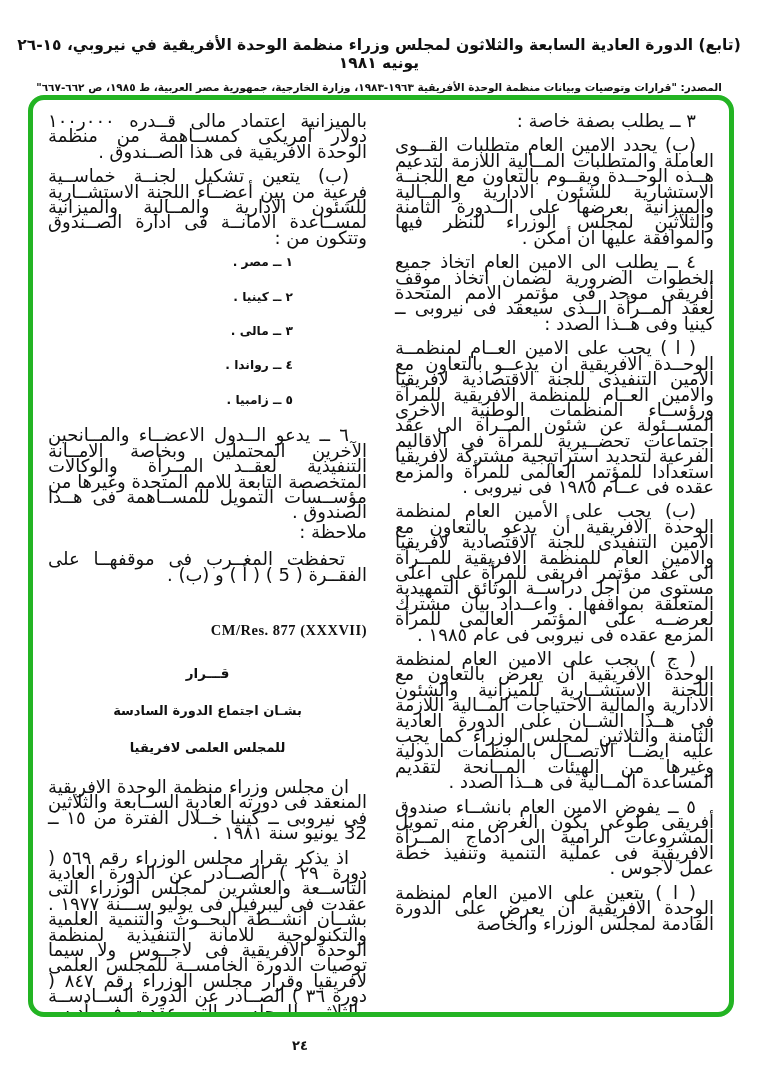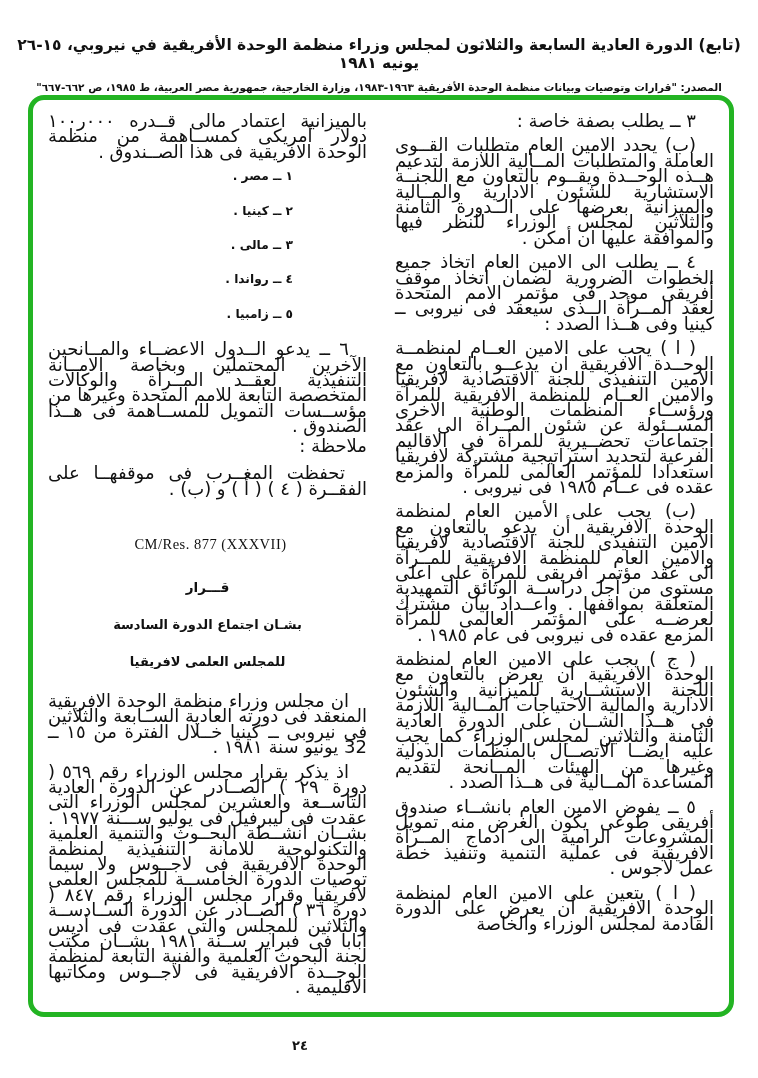--- a/index.html
+++ b/index.html
@@ -31,22 +31,22 @@
   .member{
     font-size:12.2px;line-height:15.4px;font-weight:700;
     margin:0 74px 19px 0;text-align:right;
   }
   .members-block{margin-top:10px;margin-bottom:6px;}
   
   .note-label{margin:0 0 12px 0;text-indent:0;}
   .note-text{text-indent:22px;margin-bottom:0;}
   
   .res-id{
-    direction:ltr;text-align:center;font-family:"Liberation Serif",serif;
-    font-size:14.5px;font-weight:400;margin:40px 0 0 6px;letter-spacing:0.5px;
+    direction:ltr;text-align:right;font-family:"Liberation Serif",serif;
+    font-size:14.5px;font-weight:700;margin:40px 0 0 6px;letter-spacing:0.5px;
   }
   
   .heading{
     text-align:center;font-weight:700;font-size:13px;margin-top:22px;
   }
   .heading-title{font-size:13.5px;margin-top:26px;}
   
   .page-number{
     position:absolute;top:1038px;left:0;width:600px;text-align:center;
     font-size:13px;font-weight:700;
@@ -69,32 +69,33 @@
       <p class="p indent gap-top">٤ ــ يطلب الى الامين العام اتخاذ جميع الخطوات الضرورية لضمان اتخاذ موقف أفريقى موحد فى مؤتمر الامم المتحدة لعقد المــرأة الــذى سيعقد فى نيروبى ــ كينيا وفى هــذا الصدد :</p>
       <p class="p indent gap-top">( ا ) يجب على الامين العــام لمنظمــة الوحــدة الافريقية ان يدعــو بالتعاون مع الامين التنفيذى للجنة الاقتصادية لافريقيا والامين العــام للمنظمة الافريقية للمرأة ورؤســاء المنظمات الوطنية الاخرى المســئولة عن شئون المــرأة الى عقد اجتماعات تحضــيرية للمرأة فى الاقاليم الفرعية لتحديد استراتيجية مشتركة لافريقيا استعدادا للمؤتمر العالمى للمرأة والمزمع عقده فى عــام ١٩٨٥ فى نيروبى .</p>
       <p class="p indent">(ب) يجب على الأمين العام لمنظمة الوحدة الافريقية أن يدعو بالتعاون مع الامين التنفيذى للجنة الاقتصادية لافريقيا والامين العام للمنظمة الافريقية للمــرأة الى عقد مؤتمر افريقى للمرأة على اعلى مستوى من أجل دراســة الوثائق التمهيدية المتعلقة بمواقفها . واعــداد بيان مشترك لعرضــه على المؤتمر العالمى للمرأة المزمع عقده فى نيروبى فى عام ١٩٨٥ .</p>
       <p class="p indent">( ج ) يجب على الامين العام لمنظمة الوحدة الافريقية أن يعرض بالتعاون مع اللجنة الاستشــارية للميزانية والشئون الادارية والمالية الاحتياجات المــالية اللازمة فى هــذا الشــان على الدورة العادية الثامنة والثلاثين لمجلس الوزراء كما يجب عليه ايضــا الاتصــال بالمنظمات الدولية وغيرها من الهيئات المــانحة لتقديم المساعدة المــالية فى هــذا الصدد .</p>
       <p class="p indent">٥ ــ يفوض الامين العام بانشــاء صندوق أفريقى طوعى يكون الغرض منه تمويل المشروعات الرامية الى ادماج المــرأة الافريقية فى عملية التنمية وتنفيذ خطة عمل لاجوس .</p>
       <p class="p indent">( ا ) يتعين على الامين العام لمنظمة الوحدة الافريقية أن يعرض على الدورة القادمة لمجلس الوزراء والخاصة</p>
     </div>
 
     <div class="col">
       <p class="p">بالميزانية اعتماد مالى قــدره ٠٠٠ر١٠٠ دولار أمريكى كمســاهمة من منظمة الوحدة الافريقية فى هذا الصــندوق .</p>
+      <p class="p indent gap-top">(ب) يتعين تشكيل لجنــة خماســية فرعية من بين أعضــاء اللجنة الاستشــارية للشئون الادارية والمــالية والميزانية لمســاعدة الامانــة فى ادارة الصــندوق وتتكون من :</p>
 
       <div class="members-block">
         <div class="member">١ ــ مصر .</div>
         <div class="member">٢ ــ كينيا .</div>
         <div class="member">٣ ــ مالى .</div>
         <div class="member">٤ ــ رواندا .</div>
         <div class="member">٥ ــ زامبيا .</div>
       </div>
 
       <p class="p indent tight">٦ ــ يدعو الــدول الاعضــاء والمــانحين الآخرين المحتملين وبخاصة الامــانة التنفيذية لعقــد المــرأة والوكالات المتخصصة التابعة للامم المتحدة وغيرها من مؤســسات التمويل للمســاهمة فى هــذا الصندوق .</p>
       <p class="p note-label">ملاحظة :</p>
-      <p class="p note-text">تحفظت المغــرب فى موقفهــا على الفقــرة ( ٤ ) ( أ ) و (ب) .</p>
+      <p class="p note-text">تحفظت المغــرب فى موقفهــا على الفقــرة ( 5 ) ( أ ) و (ب) .</p>
 
       <div class="res-id">CM/Res. 877 (XXXVII)</div>
 
       <div class="heading heading-title">قـــرار</div>
       <div class="heading">بشـان اجتماع الدورة السادسة</div>
       <div class="heading">للمجلس العلمى لافريقيا</div>
 
       <p class="p indent" style="margin-top:24px;">ان مجلس وزراء منظمة الوحدة الافريقية المنعقد فى دورته العادية الســابعة والثلاثين فى نيروبى ــ كينيا خــلال الفترة من ١٥ ــ 32 يونيو سنة ١٩٨١ .</p>
       <p class="p indent gap-top">اذ يذكر بقرار مجلس الوزراء رقم ٥٦٩ ( دورة ٢٩ ) الصــادر عن الدورة العادية التاســعة والعشرين لمجلس الوزراء التى عقدت فى ليبرفيل فى يوليو ســـنة ١٩٧٧ . بشــان أنشــطة البحــوث والتنمية العلمية والتكنولوجية للامانة التنفيذية لمنظمة الوحدة الافريقية فى لاجــوس ولا سيما توصيات الدورة الخامســة للمجلس العلمى لافريقيا وقرار مجلس الوزراء رقم ٨٤٧ ( دورة ٣٦ ) الصــادر عن الدورة الســادســة والثلاثين للمجلس والتى عقدت فى أديس أبابا فى فبراير ســنة ١٩٨١ بشــان مكتب لجنة البحوث العلمية والفنية التابعة لمنظمة الوحــدة الافريقية فى لاجــوس ومكاتبها الاقليمية .</p>
     </div>

